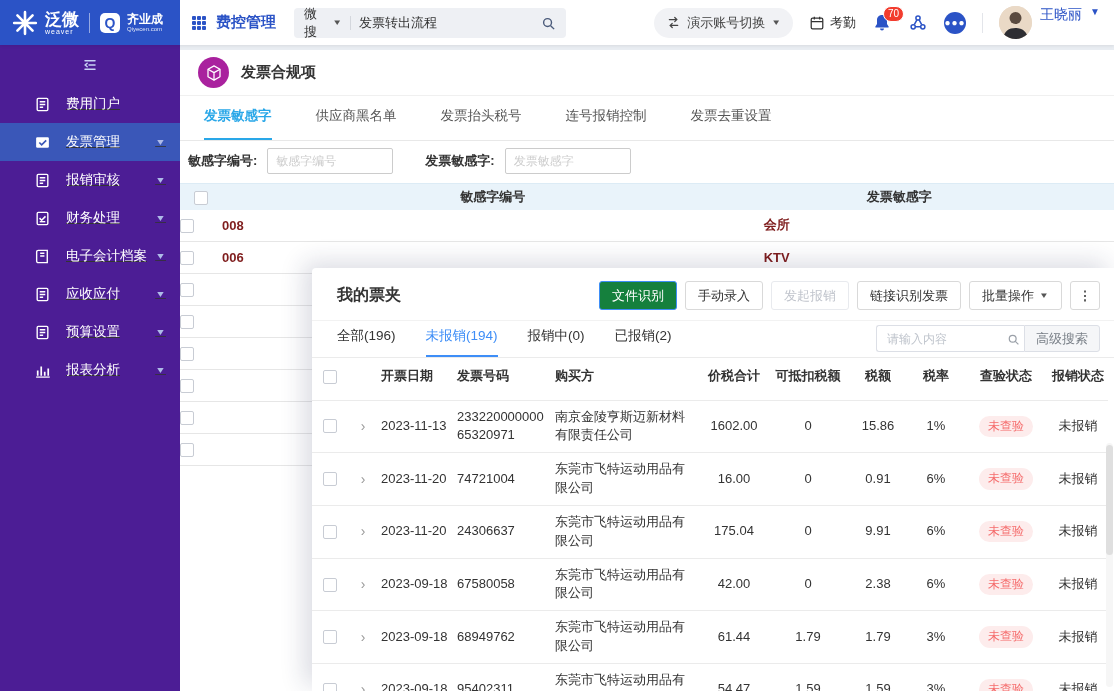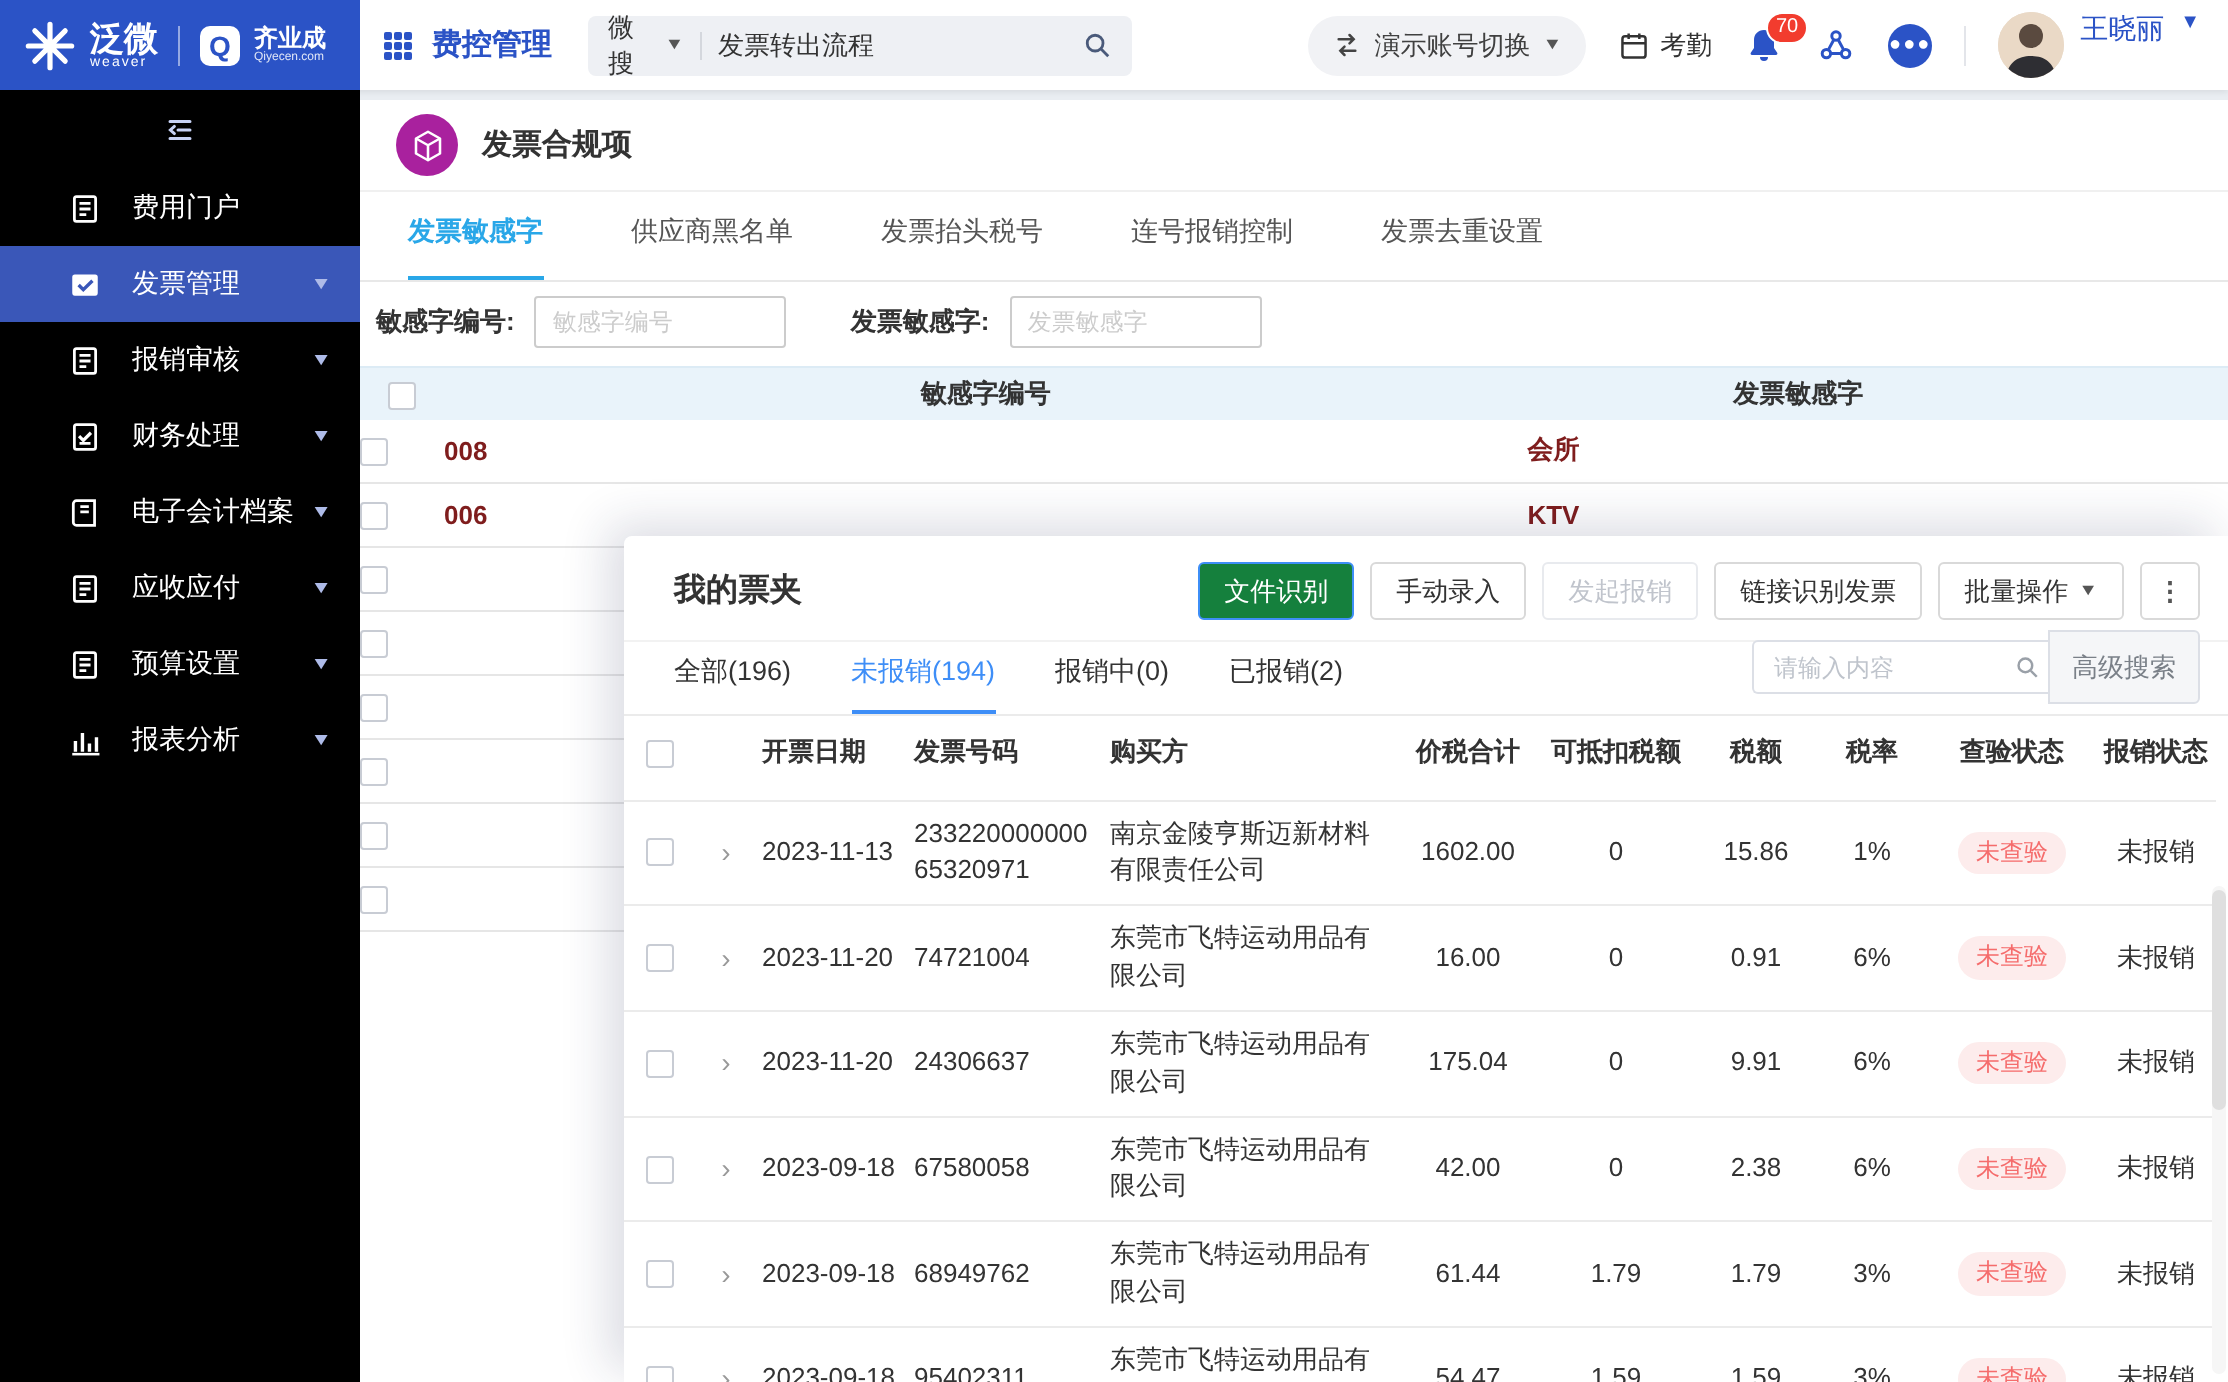--- a/index.html
+++ b/index.html
@@ -35,21 +35,21 @@
   .bell-wrap { position:relative; cursor:pointer; }
   .badge { position:absolute; top:-7px; right:-12px; min-width:20px; height:16px; background:#f23c2e; color:#fff; border-radius:9px; font-size:10px; display:flex; align-items:center; justify-content:center; padding:0 4px; border:1.5px solid #fff; }
   .more-circle { width:22px; height:22px; border-radius:50%; background:#2b53c6; color:#fff; display:flex; align-items:center; justify-content:center; font-size:10px; letter-spacing:1px; cursor:pointer; }
   .user-sep { width:1px; height:20px; background:#e3e5ea; }
   .user-wrap { display:flex; align-items:flex-start; gap:8px; cursor:pointer; }
   .avatar { width:33px; height:33px; border-radius:50%; background:#e8dccd; overflow:hidden; }
   .user-name { color:#2b53c6; font-size:14px; }
   .user-chev { color:#2b53c6; font-size:10px; }
 
   
-  .sidebar { position:absolute; left:0; top:45px; width:180px; bottom:0; background:#000000; z-index:20; }
+  .sidebar { position:absolute; left:0; top:45px; width:180px; bottom:0; background:#4c1d95; z-index:20;text-decoration:underline; }
   .collapse-row { height:40px; display:flex; align-items:center; justify-content:center; cursor:pointer; }
   .side-item { height:38px; display:flex; align-items:center; padding:0 14px 0 34px; cursor:pointer; position:relative; }
   .side-item.active { background:#3a57b8; }
   .side-ic { width:17px; height:17px; margin-right:15px; flex:none; }
   .side-label { color:#fff; font-size:13.5px; flex:1; white-space:nowrap; }
   .side-chev { color:#aebbe8; font-size:11px; transform:scaleY(.8); }
 
   
   .main { position:absolute; left:180px; top:45px; right:0; bottom:0; background:#e9edf2; }
   .card { position:absolute; left:0; top:5px; right:0; bottom:0; background:#fff; }
@@ -79,21 +79,21 @@
   .btn.disabled { color:#c0c4cc; border-color:#e8eaee; cursor:not-allowed; }
   .btn.kebab { width:30px; padding:0; justify-content:center; font-weight:bold; color:#555; }
   .m-tabs { height:37px; display:flex; align-items:flex-end; padding:0 14px 0 25px; border-bottom:1px solid #ebebeb; gap:30px; }
   .mtab { font-size:13.5px; color:#333; padding-bottom:10px; border-bottom:2px solid transparent; cursor:pointer; }
   .mtab.active { color:#3e8ef7; border-bottom-color:#3e8ef7; }
   .m-tabs .spacer { flex:1; }
   .m-search { display:flex; align-items:center; margin-bottom:5px; }
   .m-search input { width:148px; height:27px; border:1px solid #dcdfe6; border-right:none; border-radius:3px 0 0 3px; font-size:12px; padding:0 24px 0 10px; outline:none; color:#333; }
   .m-search input::placeholder { color:#bfc4cc; }
   .m-search .mag { margin-left:-22px; width:22px; text-align:center; }
-  .adv-btn { height:37px; padding:0 11px; background:#f5f6f8; border:1px solid #dcdfe6; border-radius:0 3px 3px 0; font-size:13px; color:#7a8088; cursor:pointer; }
+  .adv-btn { height:27px; padding:0 11px; background:#f5f6f8; border:1px solid #dcdfe6; border-radius:0 3px 3px 0; font-size:13px; color:#7a8088; cursor:pointer; }
 
   .m-tablewrap { position:absolute; left:0; top:85px; right:0; bottom:0; overflow:hidden; }
   table.mtbl { width:796px; border-collapse:collapse; table-layout:fixed; }
   table.mtbl th { height:47px; font-size:13px; font-weight:bold; color:#333; text-align:center; padding:0 3px; }
   table.mtbl td { border-top:1px solid #ebebeb; font-size:13px; color:#333; text-align:center; padding:7px 3px; line-height:1.45; }
   table.mtbl td.l, table.mtbl th.l { text-align:left; }
   table.mtbl td.wrap { word-break:break-all; }
   .expand { color:#999; font-size:14px; cursor:pointer; display:inline-block; }
   .badge-red { display:inline-block; background:#fdecec; color:#f56c6c; font-size:12px; padding:2px 9px; border-radius:11px; }
   .m-scroll { position:absolute; right:1px; top:90px; bottom:4px; width:7px; background:#f6f6f6; border-radius:4px; }

